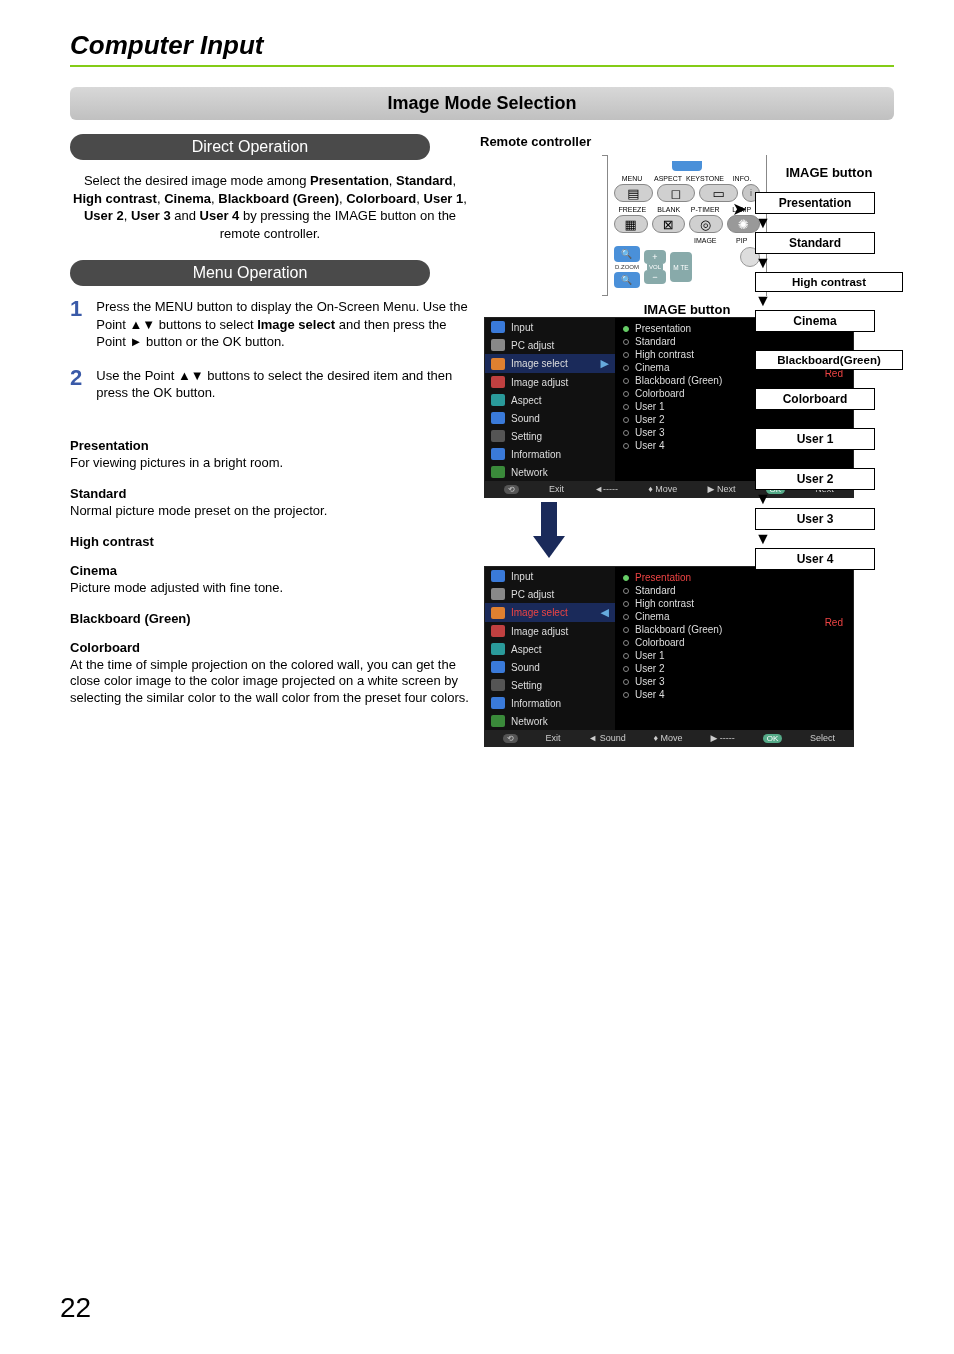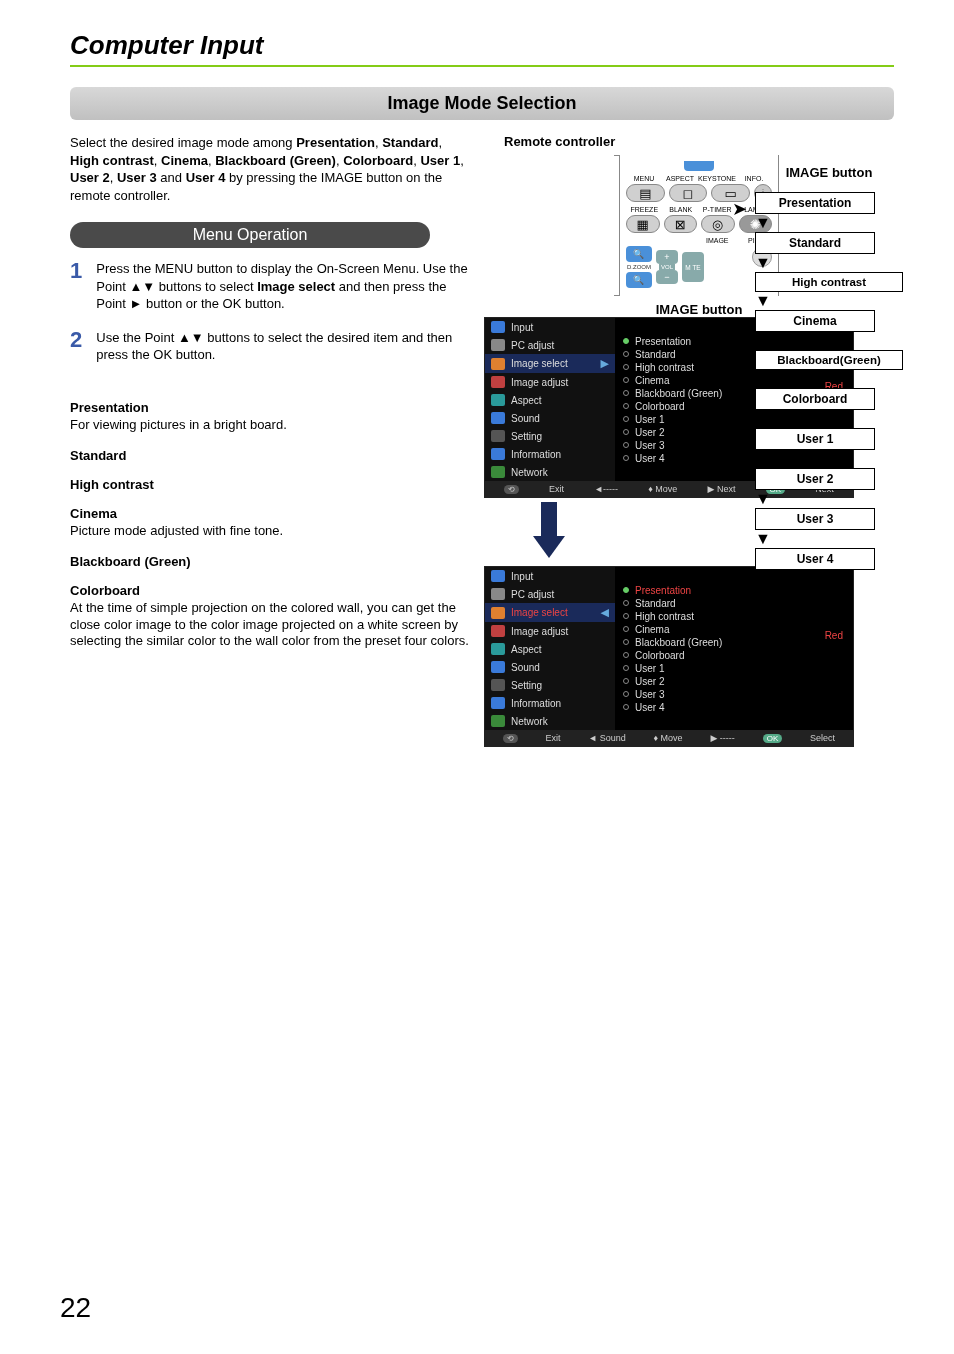--- a/index.html
+++ b/index.html
@@ -36,21 +36,21 @@
     border-radius: 14px;
     font-size: 16px;
     padding: 4px 0;
     width: 360px;
     text-align: center;
     margin-bottom: 12px;
   }
   .two-col { display: flex; gap: 10px; }
   .left-col { width: 400px; }
   .right-col { flex: 1; position: relative; }
-  .body-text { font-size: 13px; line-height: 1.35; margin-bottom: 18px; }
+  .body-text { font-size: 13px; line-height: 1.35; margin-bottom: 18px; text-align: center; }
   .body-text b { font-weight: bold; }
   .step { display: flex; gap: 14px; margin-bottom: 16px; }
   .step-num { font-size: 22px; font-weight: bold; color: #3a5aa8; line-height: 1; }
   .step-text { font-size: 13px; line-height: 1.35; flex: 1; }
   .mode-block { margin-bottom: 14px; }
   .mode-title { font-weight: bold; font-size: 13px; margin-bottom: 2px; }
   .mode-desc { font-size: 13px; line-height: 1.3; }
   .page-num {
     position: absolute;
     bottom: 30px;
@@ -126,21 +126,21 @@
   }
   
   .osd-title { font-weight: bold; font-size: 13px; margin: 24px 0 8px 8px; }
   .osd {
     width: 370px;
     background: #000;
     color: #ddd;
     font-size: 10px;
     border: 1px solid #222;
   }
-  .osd-body { display: flex; align-items: center; }
+  .osd-body { display: flex; }
   .osd-left { width: 130px; background: #111; }
   .osd-right { flex: 1; background: #000; padding: 4px 6px; position: relative; }
   .osd-item {
     display: flex; align-items: center; gap: 6px;
     padding: 3px 6px;
   }
   .osd-item.sel { background: #1a2a5a; }
   .osd-item.sel-red .osd-text { color: #e44; }
   .osd-icon { width: 14px; height: 12px; border-radius: 2px; }
   .osd-icon.blue { background: #3a7ad9; }
@@ -189,20 +189,21 @@
 </style>
 </head>
 <body>
 
 <div class="page-title">Computer Input</div>
 
 <div class="section-banner">Image Mode Selection</div>
 
 <div class="two-col">
   <div class="left-col">
+    <div class="pill">Direct Operation</div>
     <p class="body-text">
       <span>Select the desired image mode among </span>
       <b>Presentation</b><span>, </span>
       <b>Standard</b><span>, </span>
       <b>High contrast</b><span>, </span>
       <b>Cinema</b><span>, </span>
       <b>Blackboard (Green)</b><span>, </span>
       <b>Colorboard</b><span>, </span>
       <b>User 1</b><span>, </span>
       <b>User 2</b><span>, </span>
@@ -226,44 +227,45 @@
       <div class="step-text">
         <span>Use the Point ▲▼ buttons to select  the desired item and then press the OK button.</span>
       </div>
     </div>
 
     <div style="height:20px"></div>
 
     <div id="modes-container">
         <div class="mode-block">
           <div class="mode-title">Presentation</div>
-          <div class="mode-desc">For viewing pictures in a bright board.</div>
+          <div class="mode-desc">For viewing pictures in a bright room.</div>
         </div>
         <div class="mode-block">
           <div class="mode-title">Standard</div>
+          <div class="mode-desc">Normal picture mode preset on the projector.</div>
         </div>
         <div class="mode-block">
           <div class="mode-title">High contrast</div>
         </div>
         <div class="mode-block">
           <div class="mode-title">Cinema</div>
           <div class="mode-desc">Picture mode adjusted with fine tone.</div>
         </div>
         <div class="mode-block">
           <div class="mode-title">Blackboard (Green)</div>
         </div>
         <div class="mode-block">
           <div class="mode-title">Colorboard</div>
           <div class="mode-desc">At the time of simple projection on the colored wall, you can get the close color image to the color image projected on a white screen by selecting the similar color to the wall color from the preset four colors.</div>
         </div>
       </div>
   </div>
 
   <div class="right-col">
-    <div style="display:flex; gap:20px; align-items:center;margin-left:24px;">
+    <div style="display:flex; gap:20px; align-items:center;">
       <div style="flex:1;">
         <div class="remote-label">Remote controller</div>
         <div style="display:flex; justify-content:center;">
           <div class="remote-box">
             <div class="remote-corner-lines"></div>
             <div class="remote-tab"></div>
             <div class="remote-row">
               <div class="remote-lbl">MENU</div>
               <div class="remote-lbl">ASPECT</div>
               <div class="remote-lbl">KEYSTONE</div>

